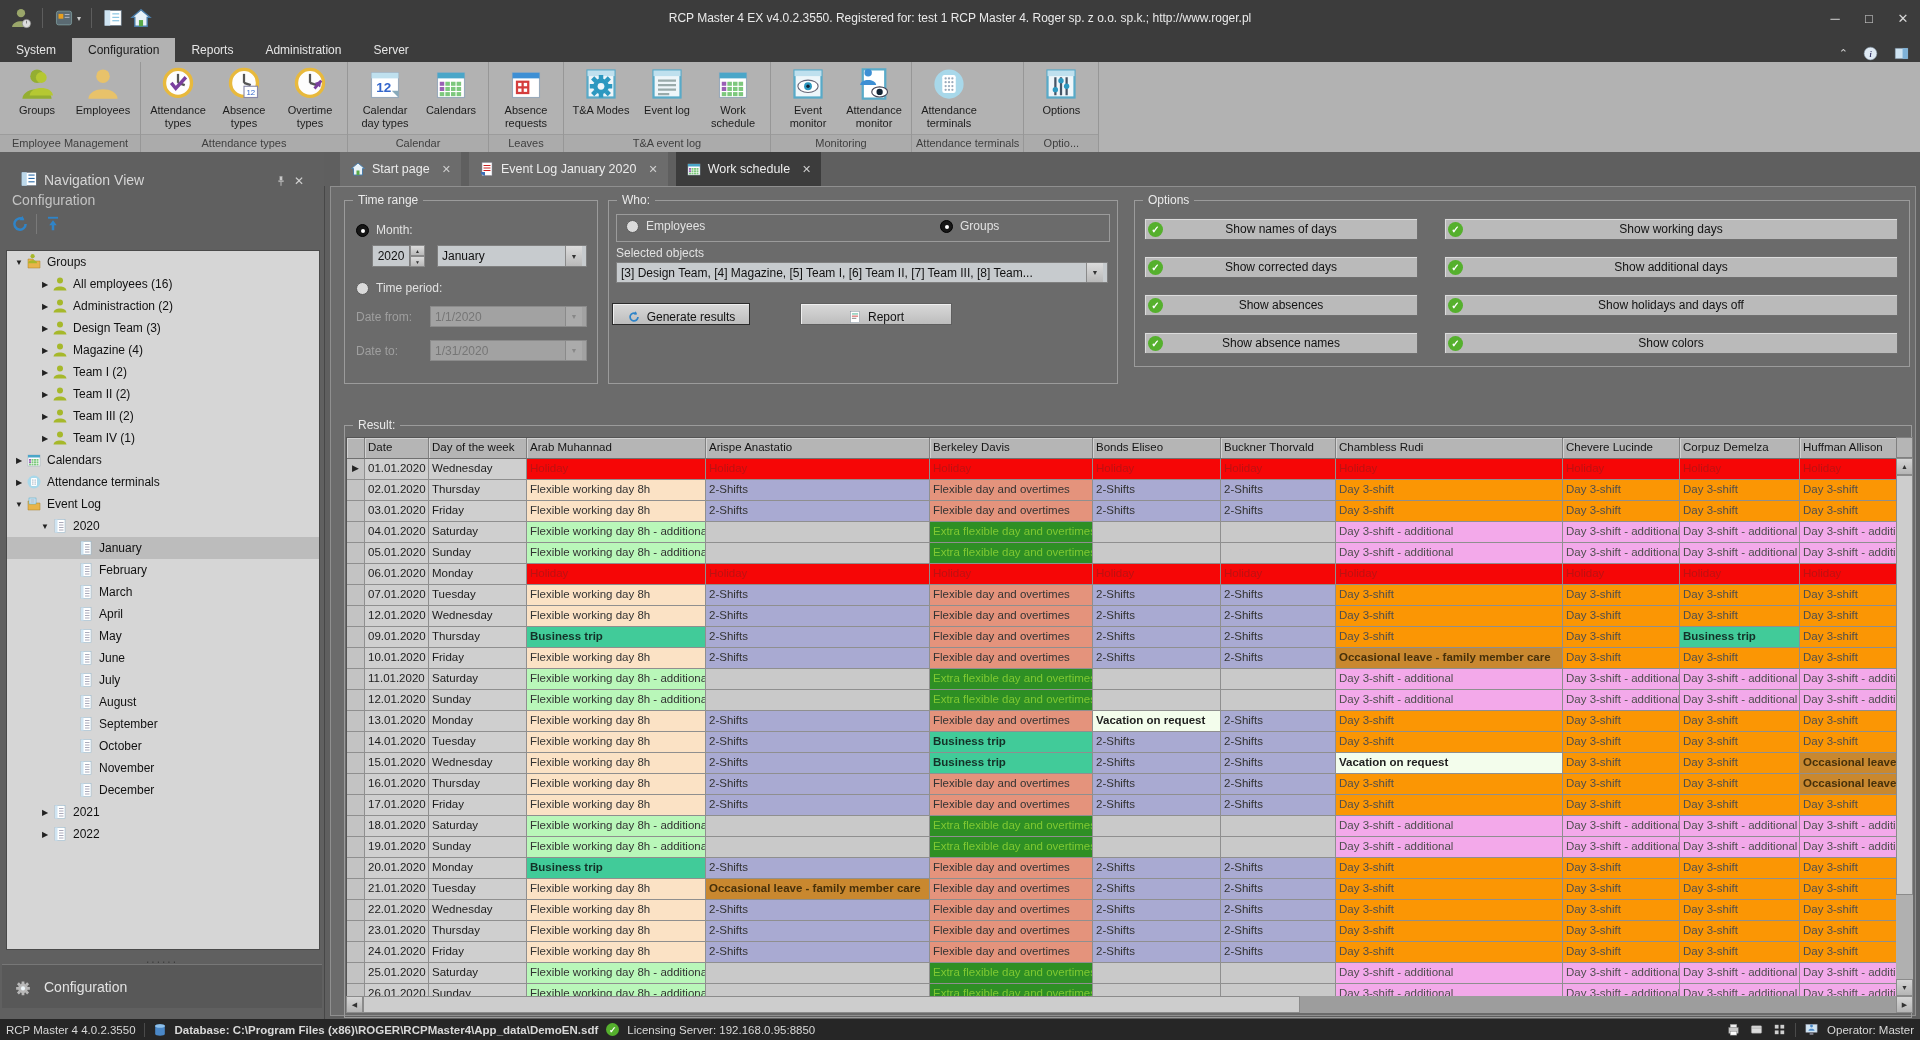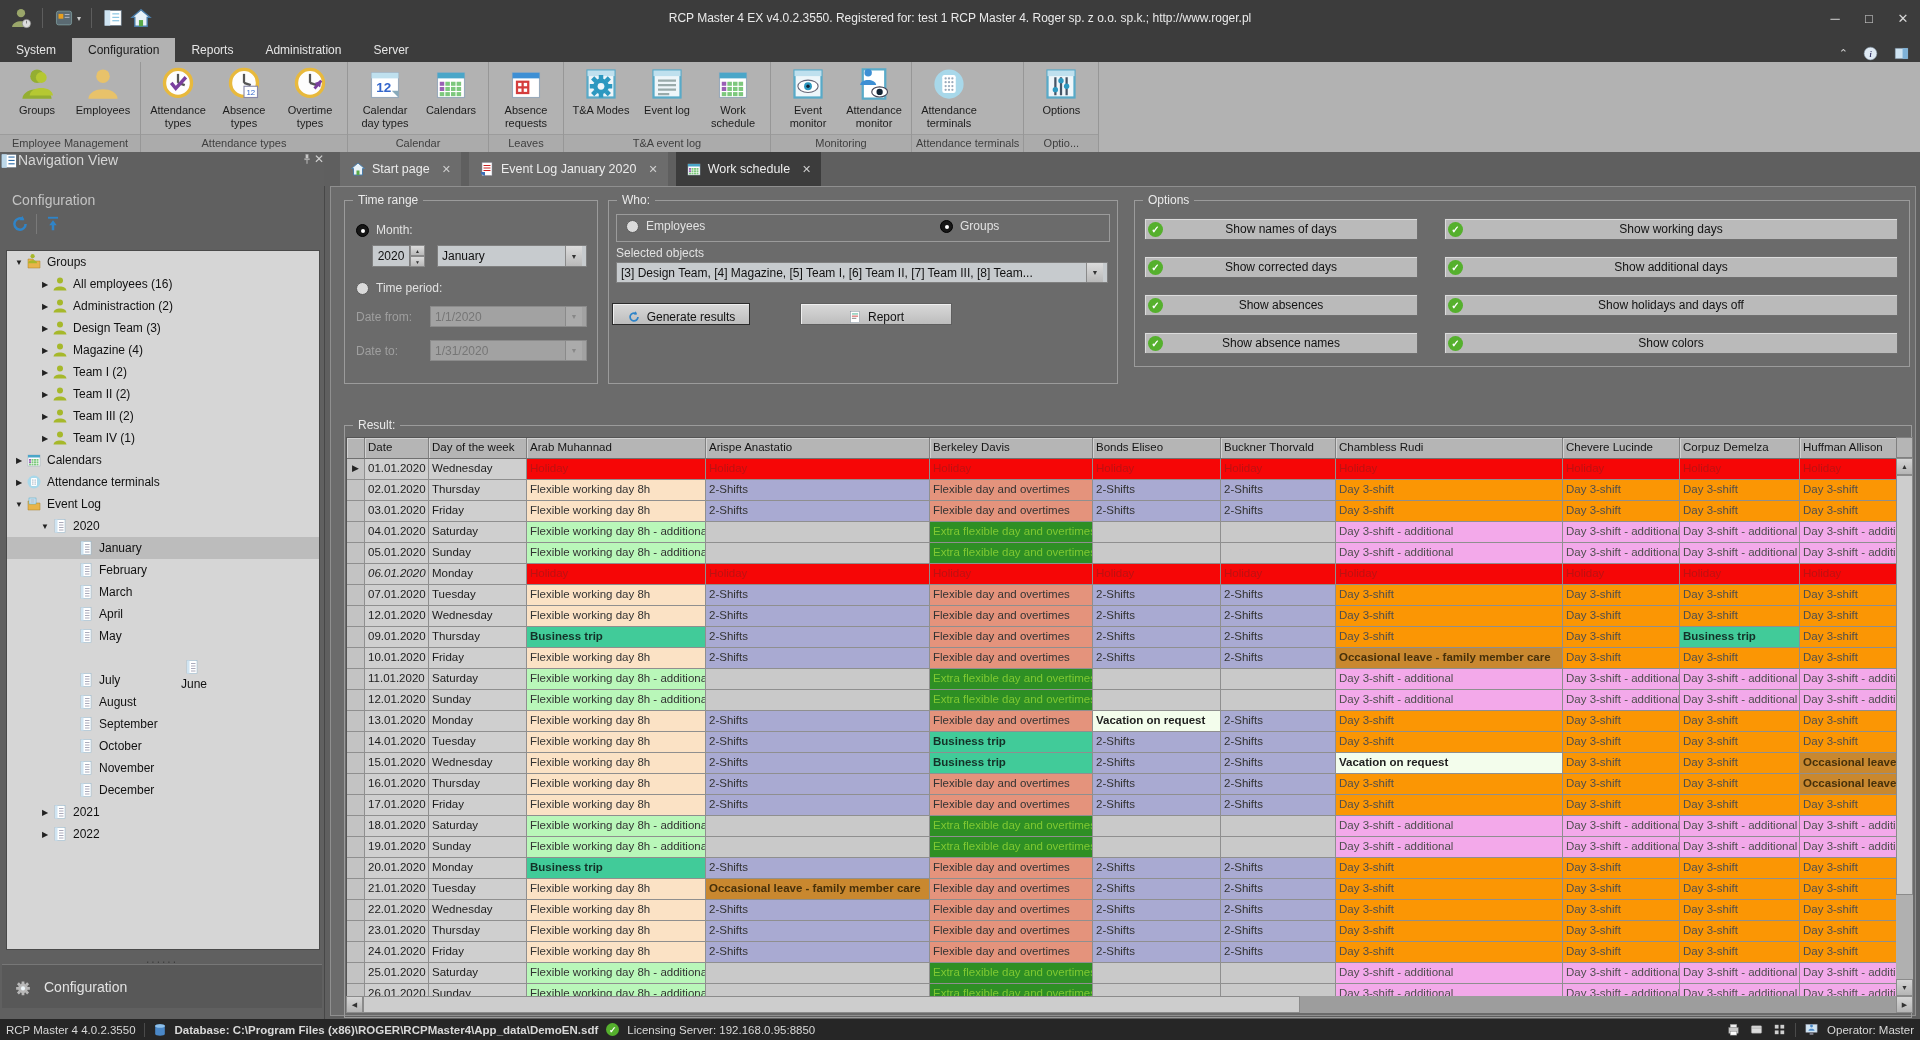--- a/index.html
+++ b/index.html
@@ -20,21 +20,21 @@
   .menu-right{margin-left:auto;display:flex;align-items:center;gap:14px;padding-right:10px;color:#cfcfcf;}
   
   .ribbon{left:0;top:62px;width:1920px;height:90px;background:#b2b2b2;display:flex;border-bottom:1px solid #8e8e8e;}
   .rgroup{display:flex;flex-direction:column;border-right:1px solid #979797;}
   .ritems{display:flex;flex:1;align-items:flex-start;padding:3px 4px 0 4px;}
   .ritem{width:62px;display:flex;flex-direction:column;align-items:center;padding:1px 2px;}
   .ritem .rlabel{font-size:11px;line-height:1.15;text-align:center;color:#1d1d1d;margin-top:2px;}
   .rcaption{height:17px;font-size:11px;color:#3f3f3f;text-align:center;line-height:17px;background:#ababab;border-top:1px solid #9c9c9c;white-space:nowrap;overflow:hidden;padding:0 4px;}
   
   .navpanel{left:0;top:152px;width:324px;height:867px;background:#606060;border-right:1px solid #474747;}
-  .nav-head{display:flex;align-items:flex-start;height:36px;padding:0 0;color:#d6d6d6;font-size:14px;}
+  .nav-head{display:flex;align-items:flex-end;height:36px;padding:0 20px;color:#d6d6d6;font-size:14px;gap:6px;}
   .nav-head .spacer{flex:1;}
   .nav-section{color:#c3c3c3;font-size:14px;padding:4px 12px 2px;}
   .nav-tools{display:flex;align-items:center;gap:6px;padding:4px 10px;}
   .nav-tools .sep{width:1px;height:20px;background:#7a7a7a;}
   .tree{position:absolute;left:6px;top:98px;width:312px;height:698px;background:#d6d6d6;border:1px solid #4a4a4a;overflow:hidden;}
   .titem{display:flex;align-items:center;height:22px;font-size:12px;color:#111;white-space:nowrap;}
   .titem.sel{background:#bcbcbc;}
   .texp{width:12px;text-align:center;font-size:8px;color:#222;flex:0 0 12px;}
   .ticon{width:18px;flex:0 0 18px;display:flex;justify-content:center;}
   .tlabel{padding-left:4px;}
@@ -703,21 +703,21 @@
               <g stroke="#aab" stroke-width="2">
                 <line x1="14" y1="9" x2="23" y2="9"></line>
                 <line x1="14" y1="14" x2="23" y2="14"></line>
                 <line x1="14" y1="19" x2="23" y2="19"></line>
                 <line x1="14" y1="24" x2="23" y2="24"></line>
               </g>
             </svg>
           </span>
           <span class="tlabel">May</span>
         </div>
-        <div class="titem" style="padding-left: 58px; flex-direction: column;">
+        <div class="titem" style="padding-left: 58px;">
           <span class="texp"></span>
           <span class="ticon">
             <svg width="16" height="16" viewBox="0 0 32 32" style="display:block">
               <rect x="6" y="3" width="20" height="26" fill="#fff" stroke="#8ab0c8"></rect>
               <rect x="6" y="3" width="5" height="26" fill="#cfe4f2"></rect>
               <g stroke="#aab" stroke-width="2">
                 <line x1="14" y1="9" x2="23" y2="9"></line>
                 <line x1="14" y1="14" x2="23" y2="14"></line>
                 <line x1="14" y1="19" x2="23" y2="19"></line>
                 <line x1="14" y1="24" x2="23" y2="24"></line>
@@ -1113,21 +1113,21 @@
         <div class="gcell" style="width: 163px; flex: 0 0 163px; background: rgb(46, 143, 36); color: rgb(127, 200, 50);">Extra flexible day and overtimes</div>
         <div class="gcell" style="width: 128px; flex: 0 0 128px; background: rgb(201, 201, 201); color: rgb(51, 51, 51);"></div>
         <div class="gcell" style="width: 115px; flex: 0 0 115px; background: rgb(201, 201, 201); color: rgb(51, 51, 51);"></div>
         <div class="gcell" style="width: 227px; flex: 0 0 227px; background: rgb(243, 169, 234); color: rgb(78, 78, 78);">Day 3-shift - additional</div>
         <div class="gcell" style="width: 117px; flex: 0 0 117px; background: rgb(243, 169, 234); color: rgb(78, 78, 78);">Day 3-shift - additional</div>
         <div class="gcell" style="width: 120px; flex: 0 0 120px; background: rgb(243, 169, 234); color: rgb(78, 78, 78);">Day 3-shift - additional</div>
         <div class="gcell" style="width: 97px; flex: 0 0 97px; background: rgb(243, 169, 234); color: rgb(78, 78, 78);">Day 3-shift - additional</div>
       </div>
       <div class="grow">
         <div class="gcell rowsel" style="width: 18px; flex: 0 0 18px;"></div>
-        <div class="gcell datecell" style="width: 64px; flex: 0 0 64px; font-style: italic;">06.01.2020</div>
+        <div class="gcell datecell" style="width: 64px; flex: 0 0 64px;">06.01.2020</div>
         <div class="gcell datecell" style="width: 98px; flex: 0 0 98px;">Monday</div>
         <div class="gcell" style="width: 179px; flex: 0 0 179px; background: rgb(246, 6, 6); color: rgb(188, 18, 18);">Holiday</div>
         <div class="gcell" style="width: 224px; flex: 0 0 224px; background: rgb(246, 6, 6); color: rgb(188, 18, 18);">Holiday</div>
         <div class="gcell" style="width: 163px; flex: 0 0 163px; background: rgb(246, 6, 6); color: rgb(188, 18, 18);">Holiday</div>
         <div class="gcell" style="width: 128px; flex: 0 0 128px; background: rgb(246, 6, 6); color: rgb(188, 18, 18);">Holiday</div>
         <div class="gcell" style="width: 115px; flex: 0 0 115px; background: rgb(246, 6, 6); color: rgb(188, 18, 18);">Holiday</div>
         <div class="gcell" style="width: 227px; flex: 0 0 227px; background: rgb(246, 6, 6); color: rgb(188, 18, 18);">Holiday</div>
         <div class="gcell" style="width: 117px; flex: 0 0 117px; background: rgb(246, 6, 6); color: rgb(188, 18, 18);">Holiday</div>
         <div class="gcell" style="width: 120px; flex: 0 0 120px; background: rgb(246, 6, 6); color: rgb(188, 18, 18);">Holiday</div>
         <div class="gcell" style="width: 97px; flex: 0 0 97px; background: rgb(246, 6, 6); color: rgb(188, 18, 18);">Holiday</div>

